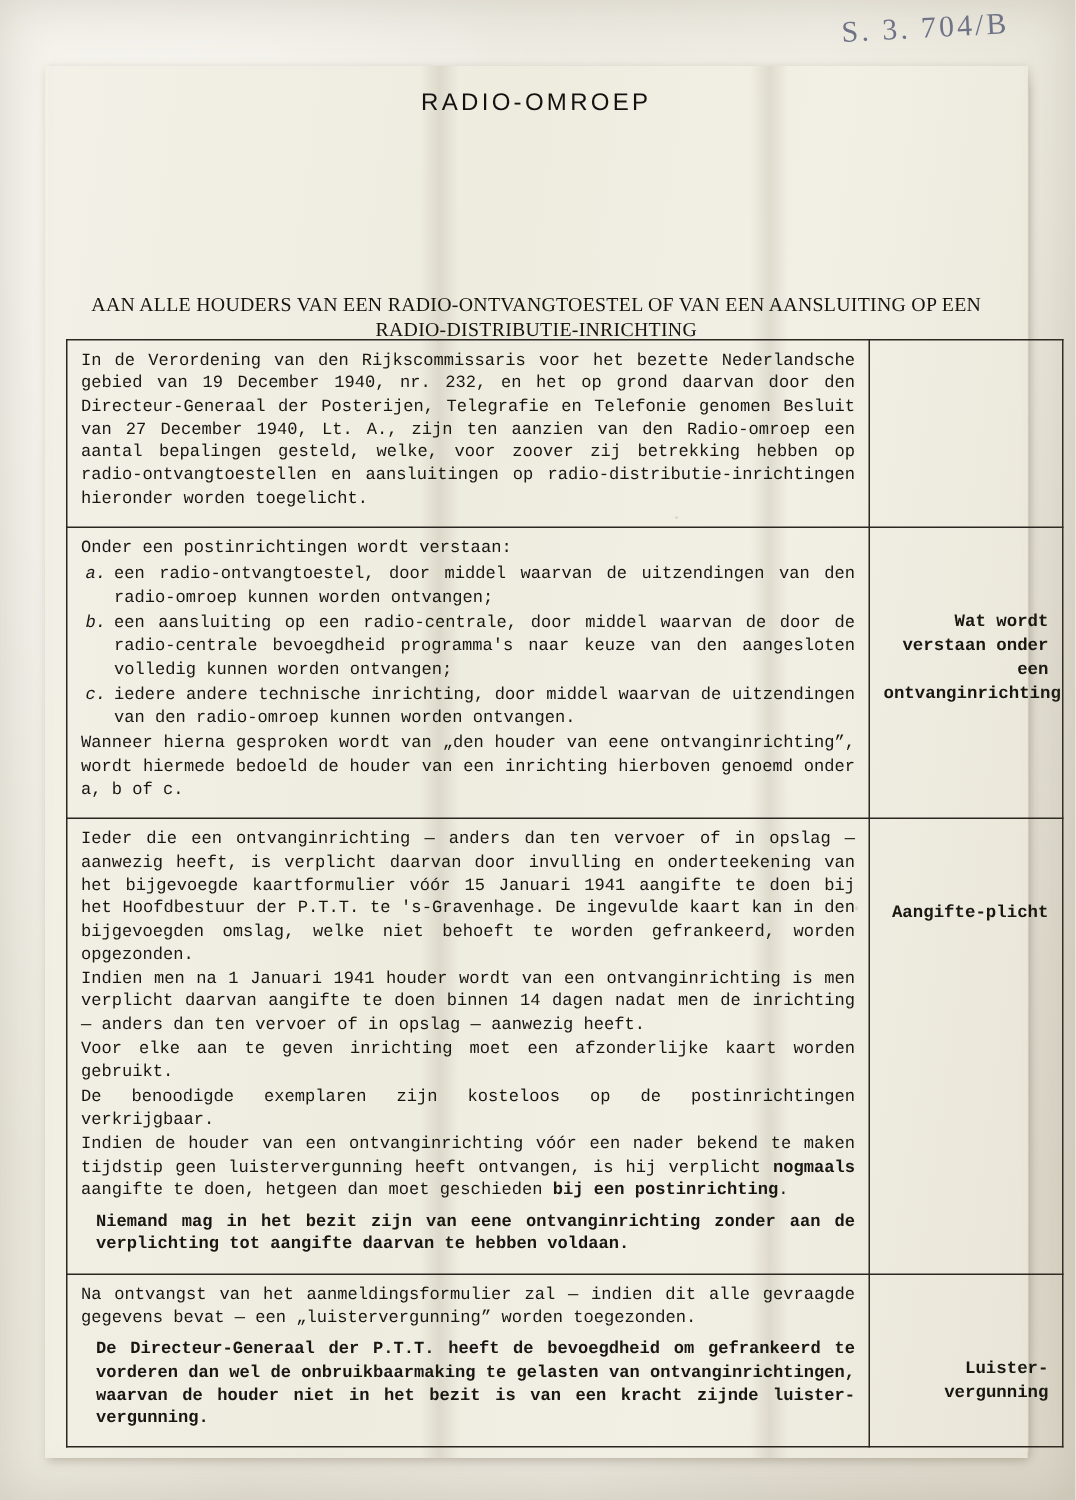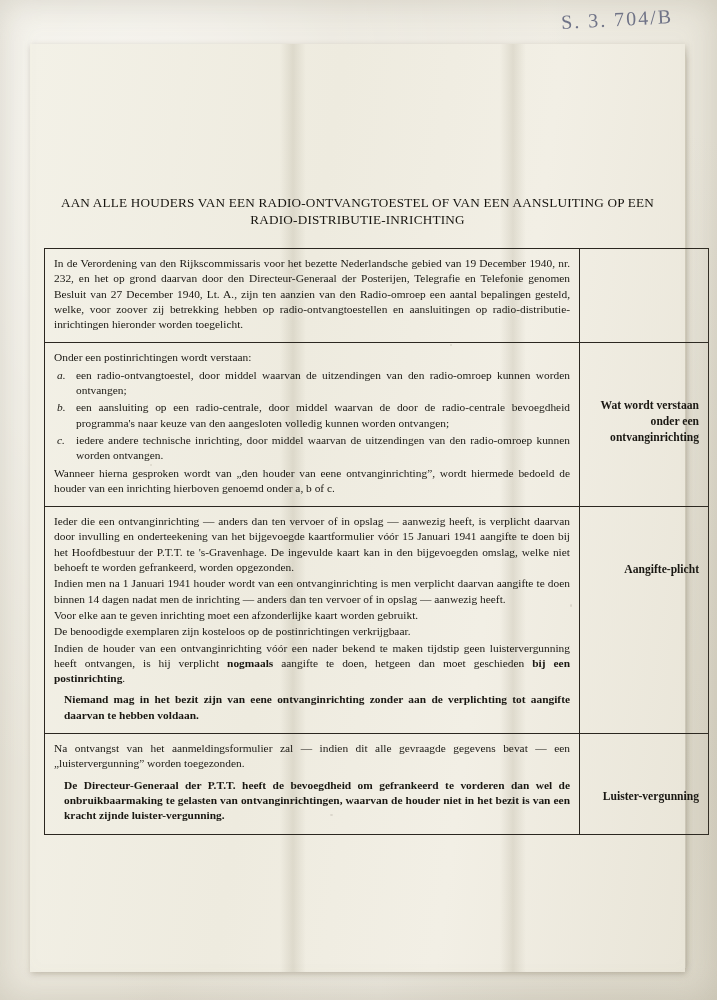--- a/index.html
+++ b/index.html
@@ -117,24 +117,25 @@
     font-size: 13.2px;
     letter-spacing: .2px;
     line-height: 17px;
     color: #16140f;
   }
 
   
   .doc-table {
     position: absolute;
     left: 14px;
-    top: 204px;
+    top: 182px;
     width: 626px;
     border-collapse: collapse;
     table-layout: fixed;
+    font-family: Liberation Mono, monospace;
   }
   .doc-table td {
     border: 1px solid #2b2720;
     vertical-align: top;
     padding: 7px 9px 9px 9px;
   }
   .col-main { width: 516px; }
   .col-side { width: 110px; }
 
   .body-txt {
@@ -202,20 +203,21 @@
   <div class="ghost sm" style="left:572px; top:866px; width:110px;">Ver-gunningen</div>
 
   <div class="archive-ref">S. 3. 704/B</div>
 
   <div class="sheet">
 
     <div class="crease c1"></div>
     <div class="crease c2"></div>
 
     <div class="logo-wrap">
+      <div class="logo-sub2">RADIO-OMROEP</div>
     </div>
 
     <div class="headline">AAN ALLE HOUDERS VAN EEN RADIO-ONTVANGTOESTEL OF VAN EEN AANSLUITING OP EEN RADIO-DISTRIBUTIE-INRICHTING</div>
 
     <table class="doc-table">
       <tbody>
 
         <tr>
           <td class="col-main">
             <div class="body-txt">

